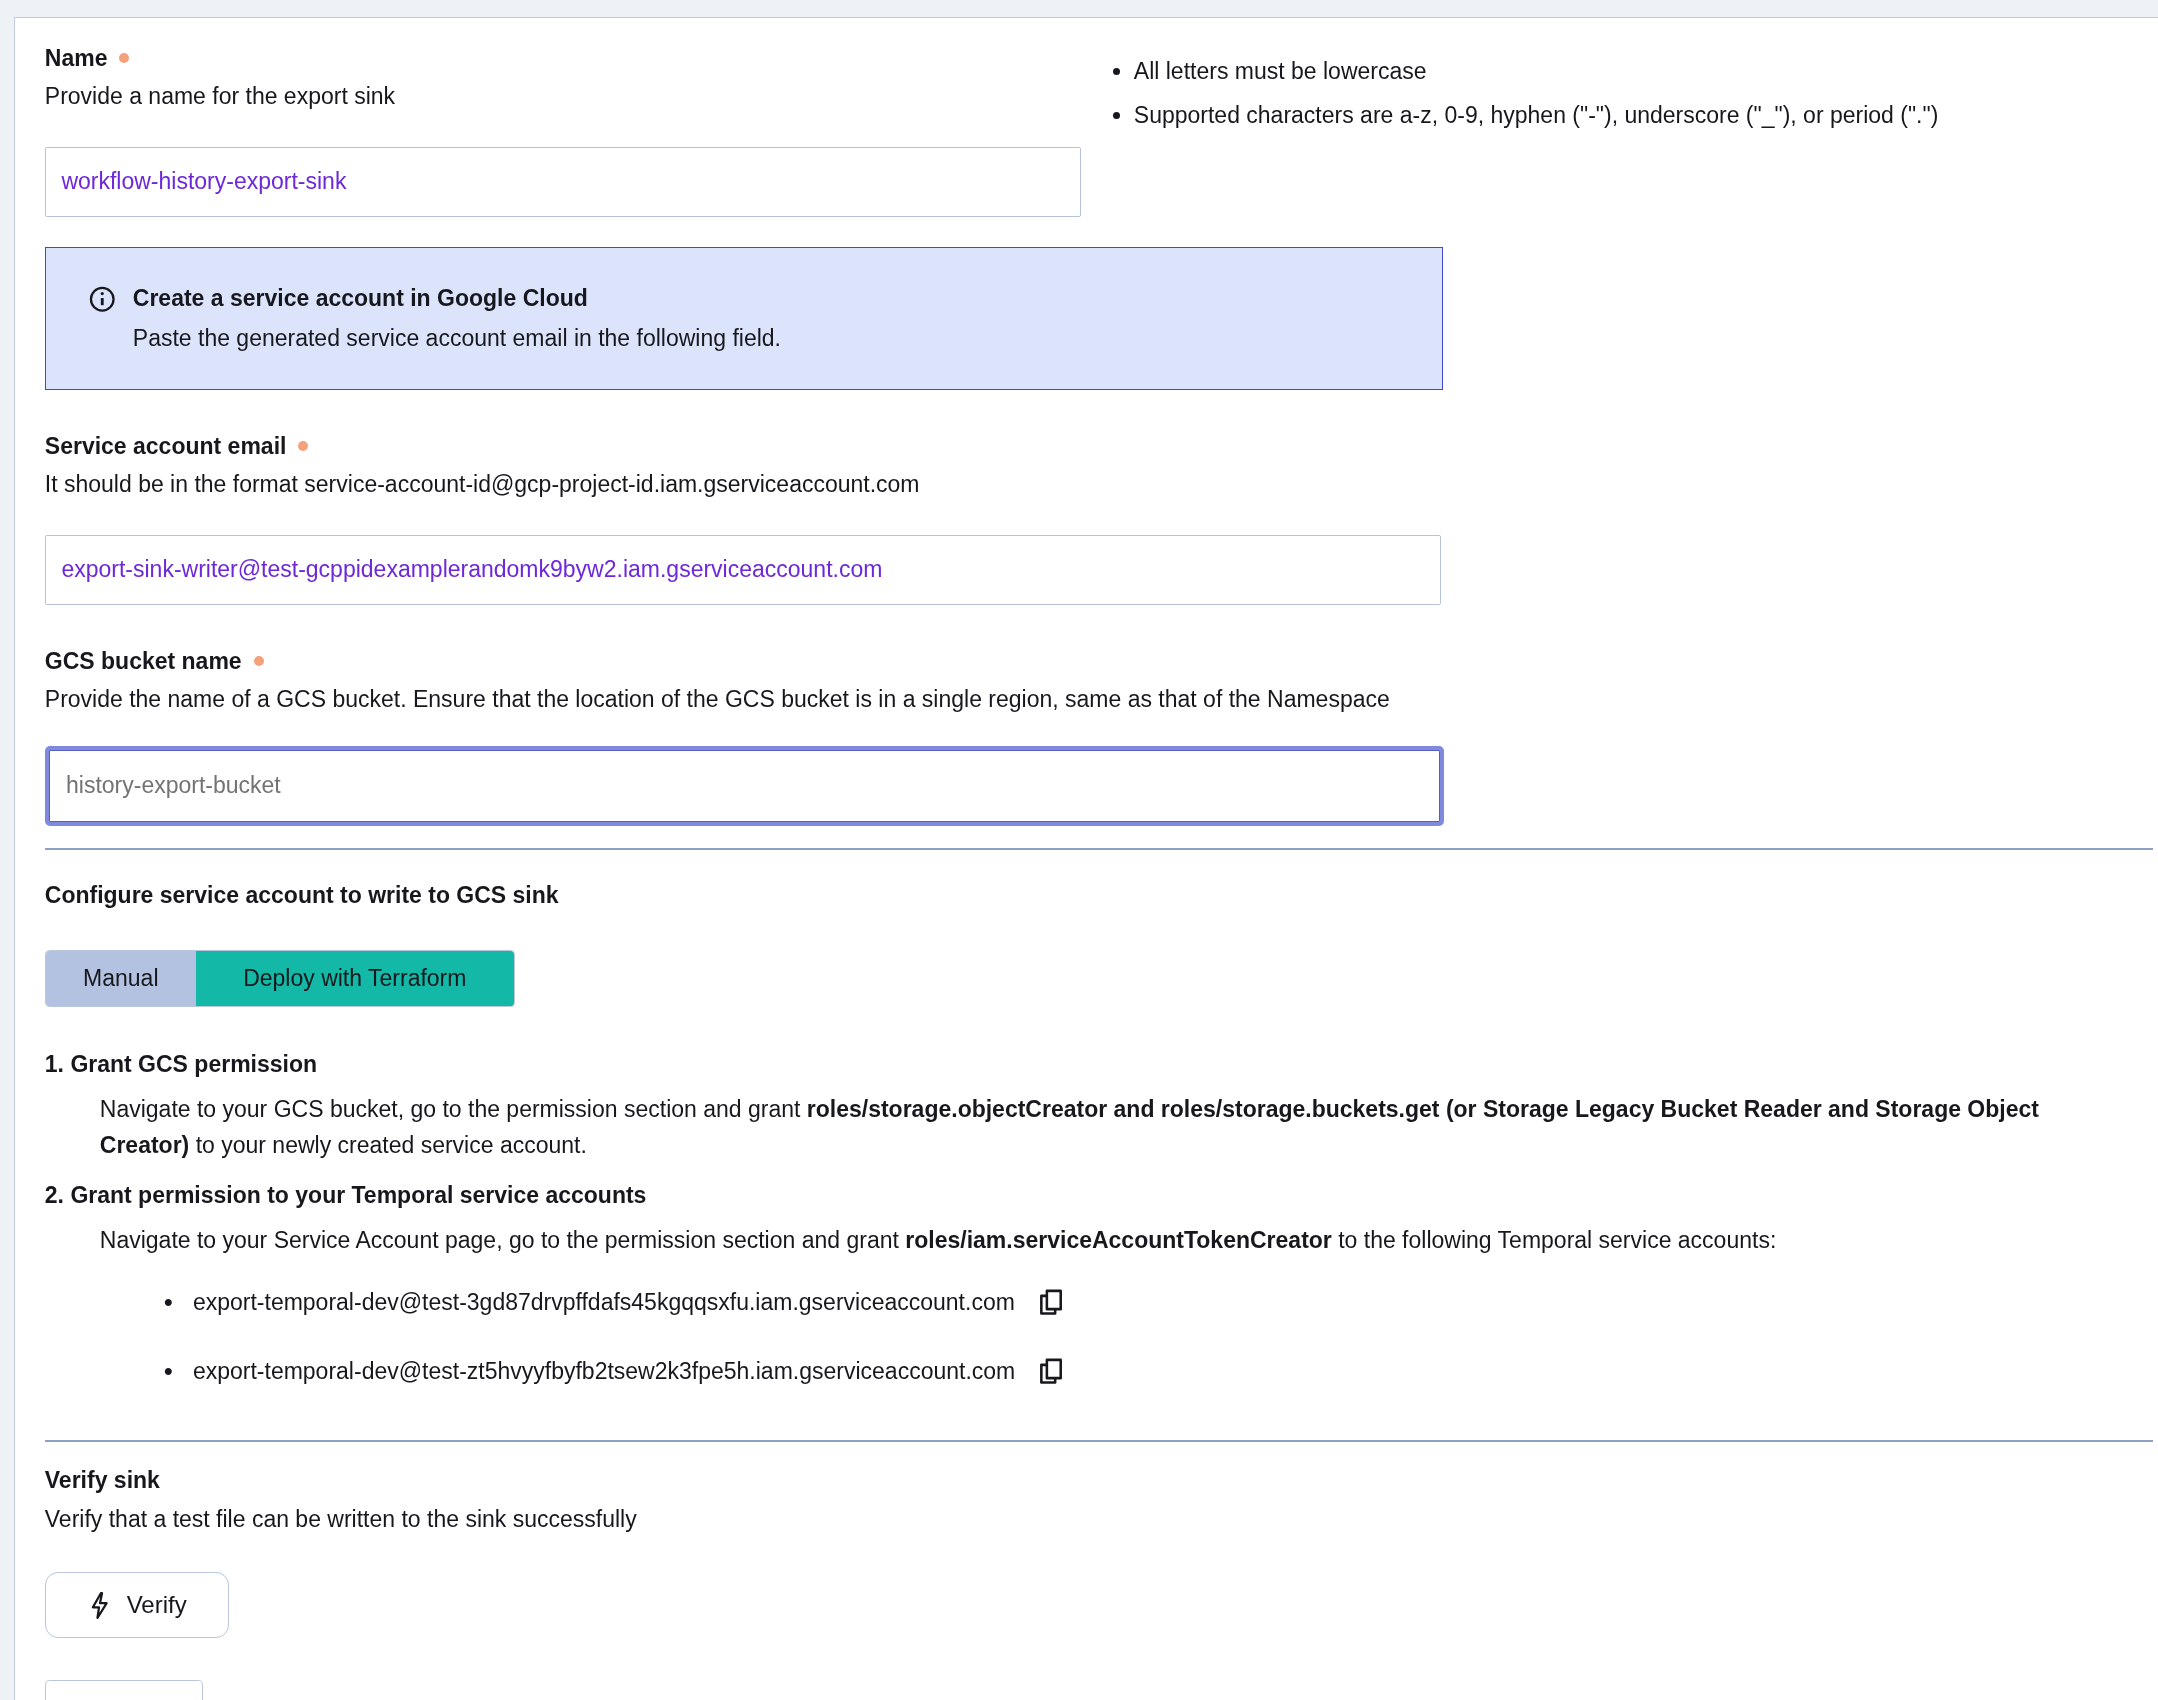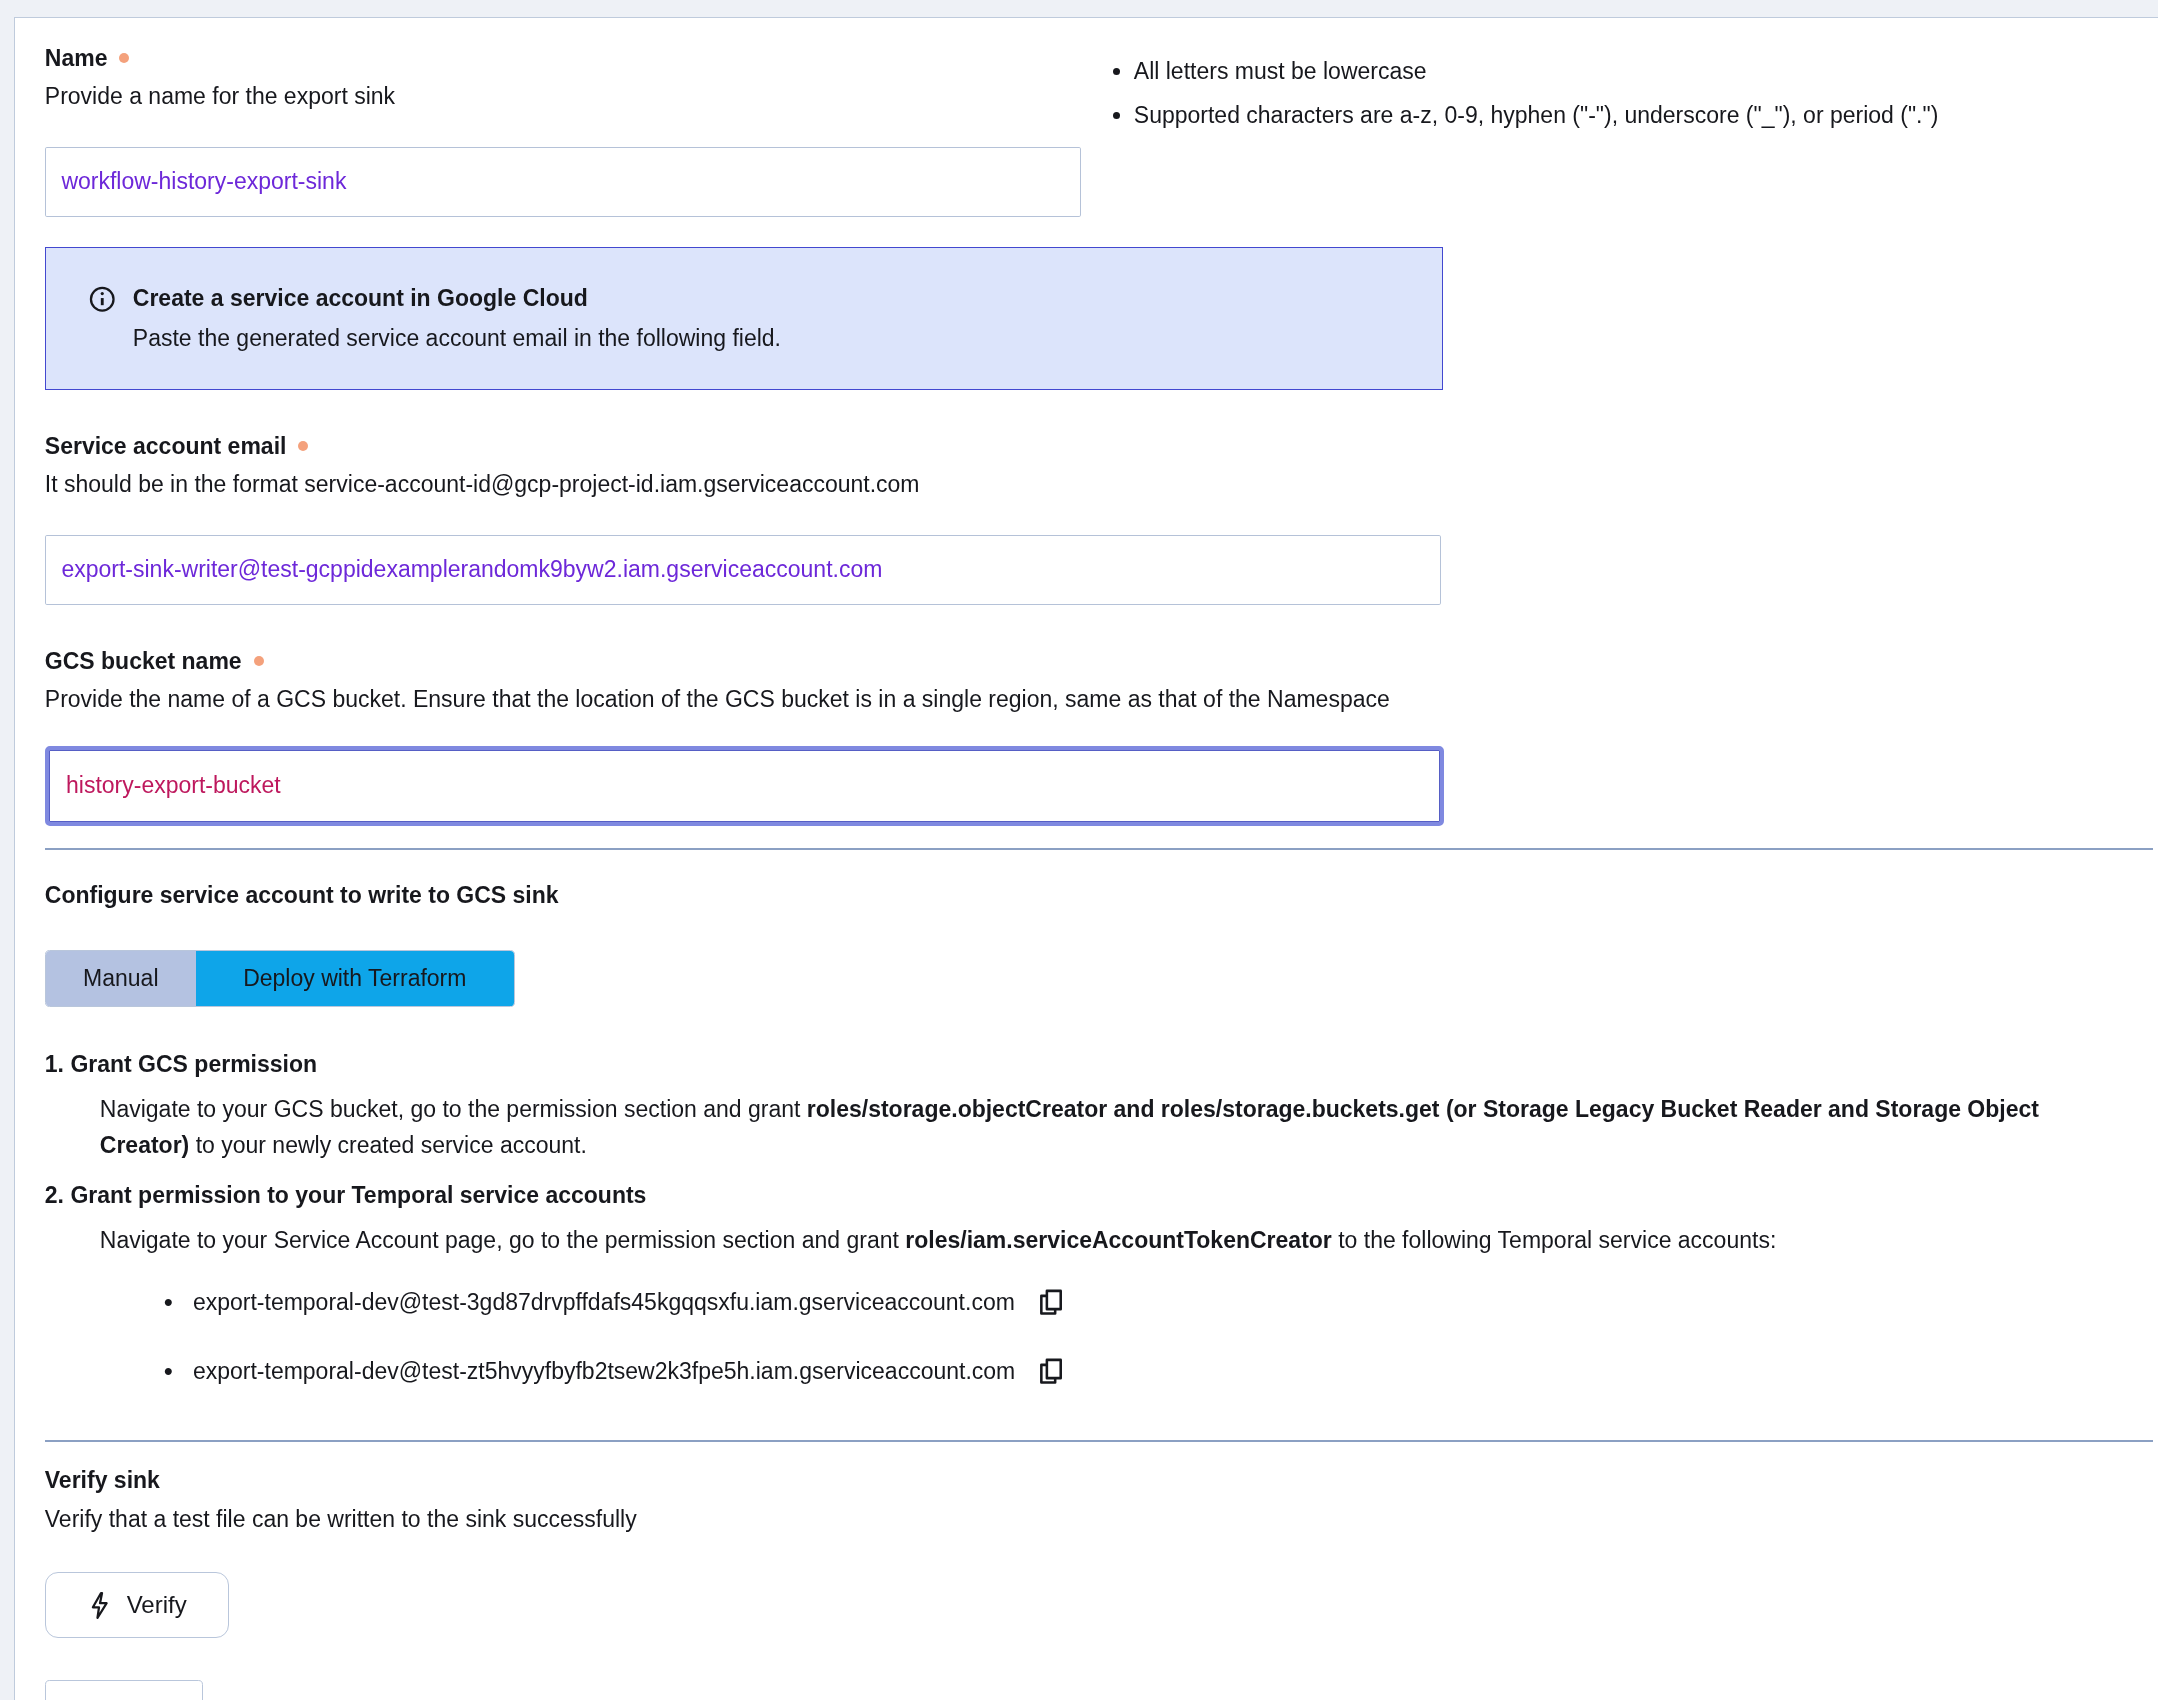--- a/index.html
+++ b/index.html
@@ -56,35 +56,35 @@
 
   .section { margin-top: 42px; }
   .w-input { width: 1396px; }
 
   .focus-input {
     display: block; width: 1391px; height: 72px;
     margin-top: 37px; margin-left: 4.6px;
     border: 1.8px solid #565ec5; border-radius: 0.9px;
     outline: 4.6px solid #7f89e0;
     background: #fff;
-    font-family: inherit; font-size: 23px; color: #be185d;
+    font-family: inherit; font-size: 23px; color: #737373;
     padding: 0 15.6px;
   }
 
   .divider { height: 2.8px; background: #8ba0c3; margin-top: 26px; width: 100%; }
 
   .configure-title { margin-top: 32px; font-size: 23px; font-weight: 700; }
 
   .tabs {
     margin-top: 41px; display: inline-flex;
     border: 1.8px solid #b9c6db; border-radius: 4.6px; overflow: hidden;
   }
   .tab {
     height: 55px; display: flex; align-items: center; justify-content: center;
-    font-size: 23px; background: #0ea5e9; cursor: pointer;
+    font-size: 23px; background: #14b8a6; cursor: pointer;
   }
   .tab-selected { width: 150px; background: #b4c2e1; }
   .tab-unselected { width: 318px; }
 
   .steps { margin-top: 44px; }
   .step-title { font-size: 23px; font-weight: 700; }
   .step-body {
     margin-left: 55px; margin-top: 13px;
     font-size: 23px; line-height: 36px; max-width: 2011px;
   }

